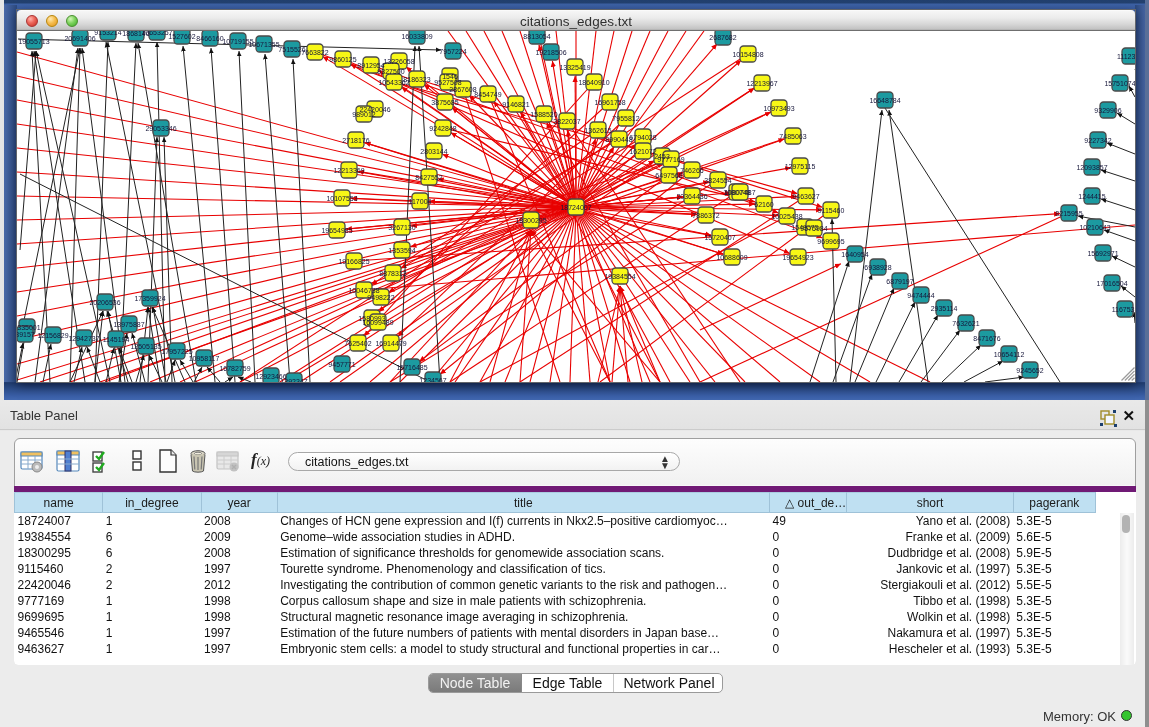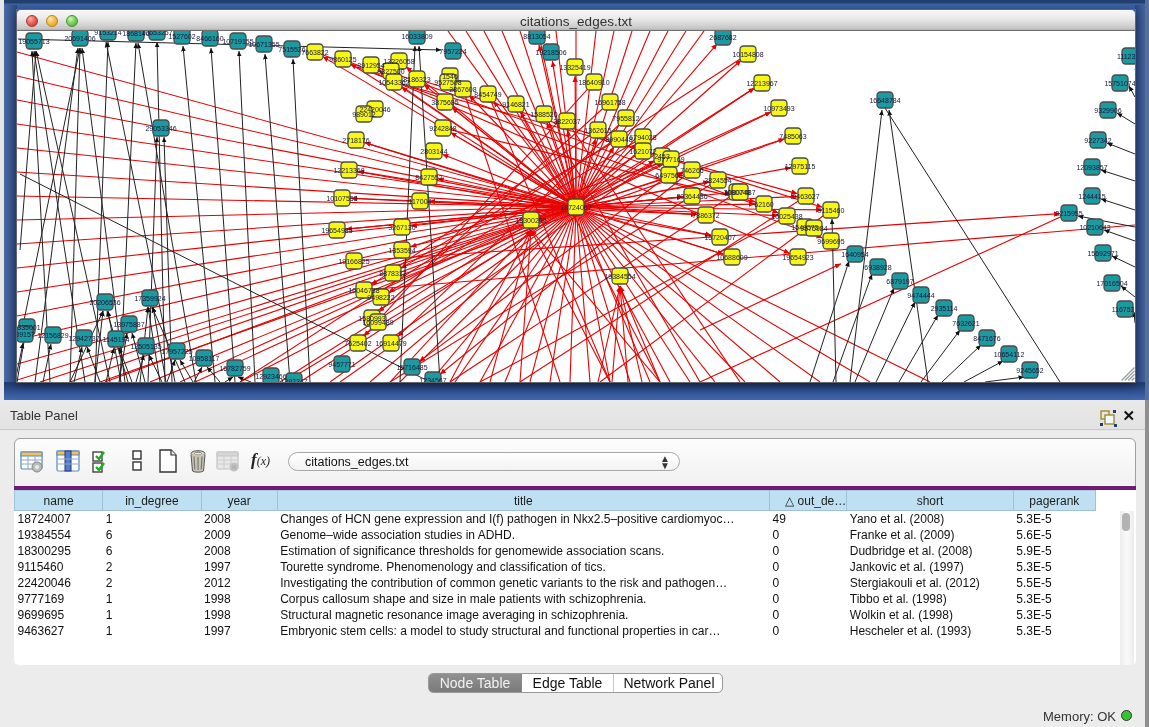--- a/index.html
+++ b/index.html
@@ -9,26 +9,26 @@
 #titlebar{position:absolute;left:0;top:0;width:100%;height:21px;border-radius:4px 4px 0 0;background:linear-gradient(180deg,#f6f6f6 0,#ececec 35%,#d6d6d6 70%,#c2c2c2 95%,#a9a9a9 100%);border-bottom:1px solid #6f6f6f;border-top:1px solid #fafafa}
 #title{position:absolute;width:100%;text-align:center;top:3px;font-size:13.5px;color:#303030}
 .tl{position:absolute;top:15px;width:12px;height:12px;border-radius:50%}
 #tlr{left:26px;background:radial-gradient(circle at 35% 30%,#ffb3ac 0,#ee6a5f 40%,#d44438 75%,#b03228 100%);border:1px solid #a33;} 
 #tly{left:46px;background:radial-gradient(circle at 35% 30%,#ffe9b0 0,#f5bd4f 45%,#e8a22e 80%,#c8851d 100%);border:1px solid #b8860b}
 #tlg{left:66px;background:radial-gradient(circle at 35% 30%,#d2f5b7 0,#7ed35e 45%,#53b93a 80%,#3d9a28 100%);border:1px solid #4a8f2f}
 #panelhead{position:absolute;left:0;top:400px;width:1145px;height:30px;background:linear-gradient(180deg,#e9e9e9,#e2e2e2);border-bottom:1px solid #cbcbcb}
 #panelhead .t{position:absolute;left:10px;top:8px;font-size:13px;color:#333}
 #belowhead{position:absolute;left:0;top:431px;width:1145px;height:296px;background:#ececec}
 #tbox{position:absolute;left:14px;top:438px;width:1122px;height:227px;background:linear-gradient(180deg,#fdfdfd,#f1f1f1 46px,#fff 47px);border:1px solid #9f9f9f;border-radius:6px 6px 4px 4px}
-#grid{position:absolute;left:14px;top:486px;width:1122px;height:179px;background:#fff;border-top:4px solid #701a75;overflow:hidden;border-radius:0 0 4px 4px}
+#grid{position:absolute;left:14px;top:486px;width:1122px;height:179px;background:#fff;border-top:6px solid #701a75;overflow:hidden;border-radius:0 0 4px 4px}
 table{border-collapse:collapse;table-layout:fixed;width:1082px;font-size:12px;color:#111}
 th{background:#bfe0f2;border:1px solid #9fc2d8;border-top:1px solid #aacce0;font-weight:normal;font-size:12px;color:#1b1b1b;height:20px;padding:0}
 td{height:16px;padding:0 3px;white-space:nowrap;overflow:hidden}
 .c1{width:88px}.c2{width:98px}.c3{width:76px}.c4{width:491px}.c5{width:77px}.c6{width:166px}.c7{width:82px}
-td.c6{text-align:left}
+td.c6{text-align:right}
 #sb{position:absolute;left:1106px;top:21px;width:14px;height:157px;background:linear-gradient(90deg,#ececec,#fafafa 50%,#ececec)}
 #thumb{position:absolute;left:2px;top:2px;width:8px;height:18px;background:#b3b3b3;border-radius:4px}
 #toolbar{position:absolute;left:20px;top:449px;height:24px}
 .ic{position:absolute;top:0}
 #combo{position:absolute;left:288px;top:452px;width:392px;height:19px;background:linear-gradient(180deg,#fff,#f2f2f2);border:1px solid #a8a8a8;border-radius:10px;font-size:12.5px;color:#111;line-height:18px;padding-left:16px}
 #combo .ar{position:absolute;right:9px;top:2px;font-size:10px;color:#333;line-height:7px}
 #seg{position:absolute;left:428px;top:673px;width:295px;height:20px;border:1px solid #9a9a9a;border-radius:5px;background:#fff;font-size:14px;overflow:hidden}
 #seg .s{position:absolute;top:0;height:20px;line-height:19px;text-align:center}
 #seg .s1{left:0;width:93px;background:linear-gradient(180deg,#909090,#787878);color:#f2f2f2;border-right:1px solid #888}
 #seg .s2{left:94px;width:89px;color:#111}
@@ -612,21 +612,21 @@
           <th class="c3">year</th>
           <th class="c4">title</th>
           <th class="c5" style="text-align:right;padding-left:3px">△ out_de…</th>
           <th class="c6">short</th>
           <th class="c7">pagerank</th>
         </tr>
 <tr>
           <td class="c1">18724007</td>
           <td class="c2">1</td>
           <td class="c3">2008</td>
-          <td class="c4">Changes of HCN gene expression and I(f) pathogen in Nkx2.5–positive cardiomyoc…</td>
+          <td class="c4">Changes of HCN gene expression and I(f) currents in Nkx2.5–positive cardiomyoc…</td>
           <td class="c5">49</td>
           <td class="c6">Yano et al. (2008)</td>
           <td class="c7">5.3E-5</td>
         </tr>
 <tr>
           <td class="c1">19384554</td>
           <td class="c2">6</td>
           <td class="c3">2009</td>
           <td class="c4">Genome–wide association studies in ADHD.</td>
           <td class="c5">0</td>
@@ -669,20 +669,29 @@
           <td class="c6">Tibbo et al. (1998)</td>
           <td class="c7">5.3E-5</td>
         </tr>
 <tr>
           <td class="c1">9699695</td>
           <td class="c2">1</td>
           <td class="c3">1998</td>
           <td class="c4">Structural magnetic resonance image averaging in schizophrenia.</td>
           <td class="c5">0</td>
           <td class="c6">Wolkin et al. (1998)</td>
+          <td class="c7">5.3E-5</td>
+        </tr>
+<tr>
+          <td class="c1">9465546</td>
+          <td class="c2">1</td>
+          <td class="c3">1997</td>
+          <td class="c4">Estimation of the future numbers of patients with mental disorders in Japan base…</td>
+          <td class="c5">0</td>
+          <td class="c6">Nakamura et al. (1997)</td>
           <td class="c7">5.3E-5</td>
         </tr>
 <tr>
           <td class="c1">9463627</td>
           <td class="c2">1</td>
           <td class="c3">1997</td>
           <td class="c4">Embryonic stem cells: a model to study structural and functional properties in car…</td>
           <td class="c5">0</td>
           <td class="c6">Hescheler et al. (1993)</td>
           <td class="c7">5.3E-5</td>

